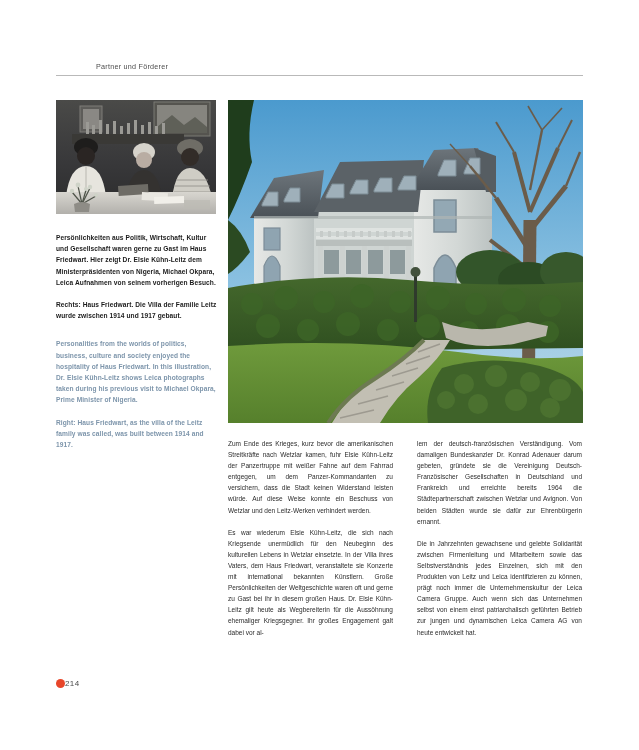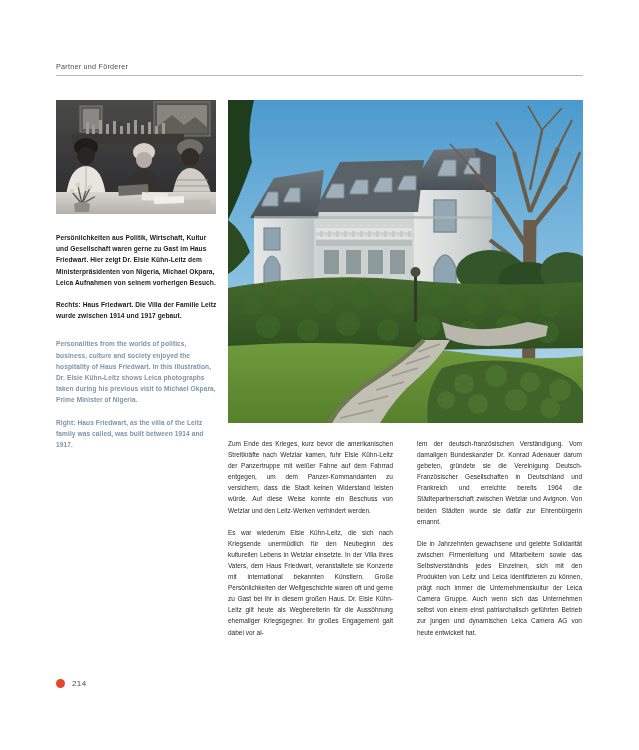--- a/index.html
+++ b/index.html
@@ -30,20 +30,21 @@
     top: 62px;
     width: 527px;
   }
   .header-text {
     font-size: 7.2px;
     color: #ululu;
     color: #4d4d4d;
     letter-spacing: 0.25px;
     padding-bottom: 4px;
     white-space: nowrap;
+    margin-left: 40px;
   }
   .header-rule {
     width: 100%;
     height: 1px;
     background: #b9b9b9;
   }
 
   
   .photo-bw {
     position: absolute;
@@ -114,21 +115,21 @@
     hyphens: none;
   }
 
   
   .footer {
     position: absolute;
     left: 56px;
     top: 679px;
     display: flex;
     align-items: center;
-    gap: 7px;
+    gap: 0;
   }
   .footer-dot {
     width: 9px;
     height: 9px;
     border-radius: 50%;
     background: #e8462a;
     flex: none;
   }
   .footer-num {
     font-size: 8px;

